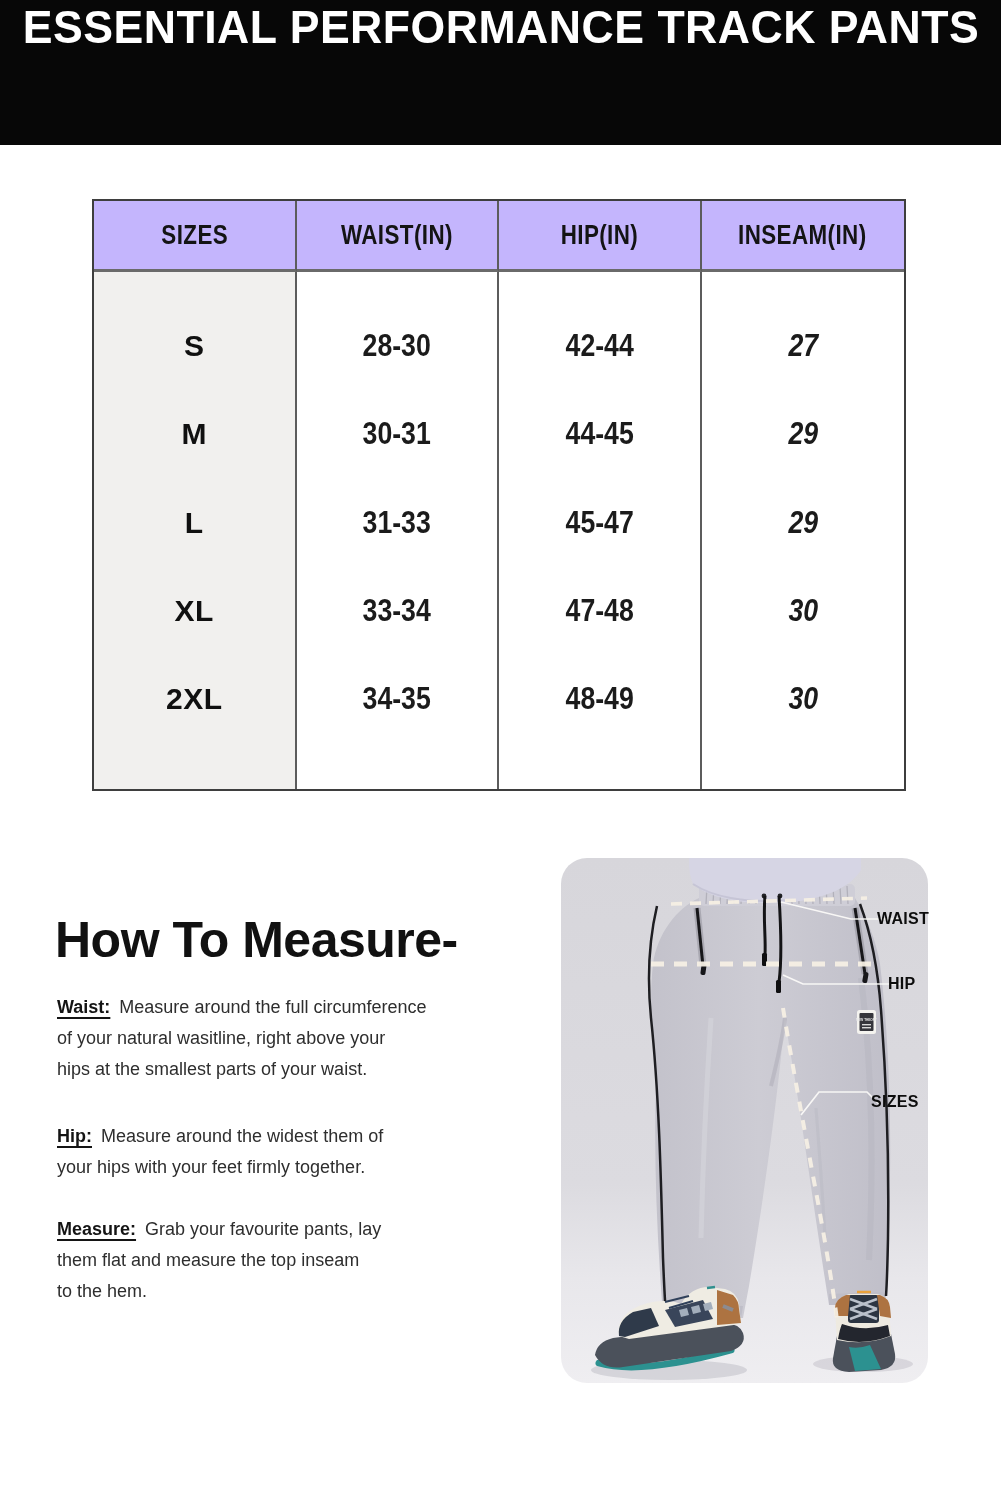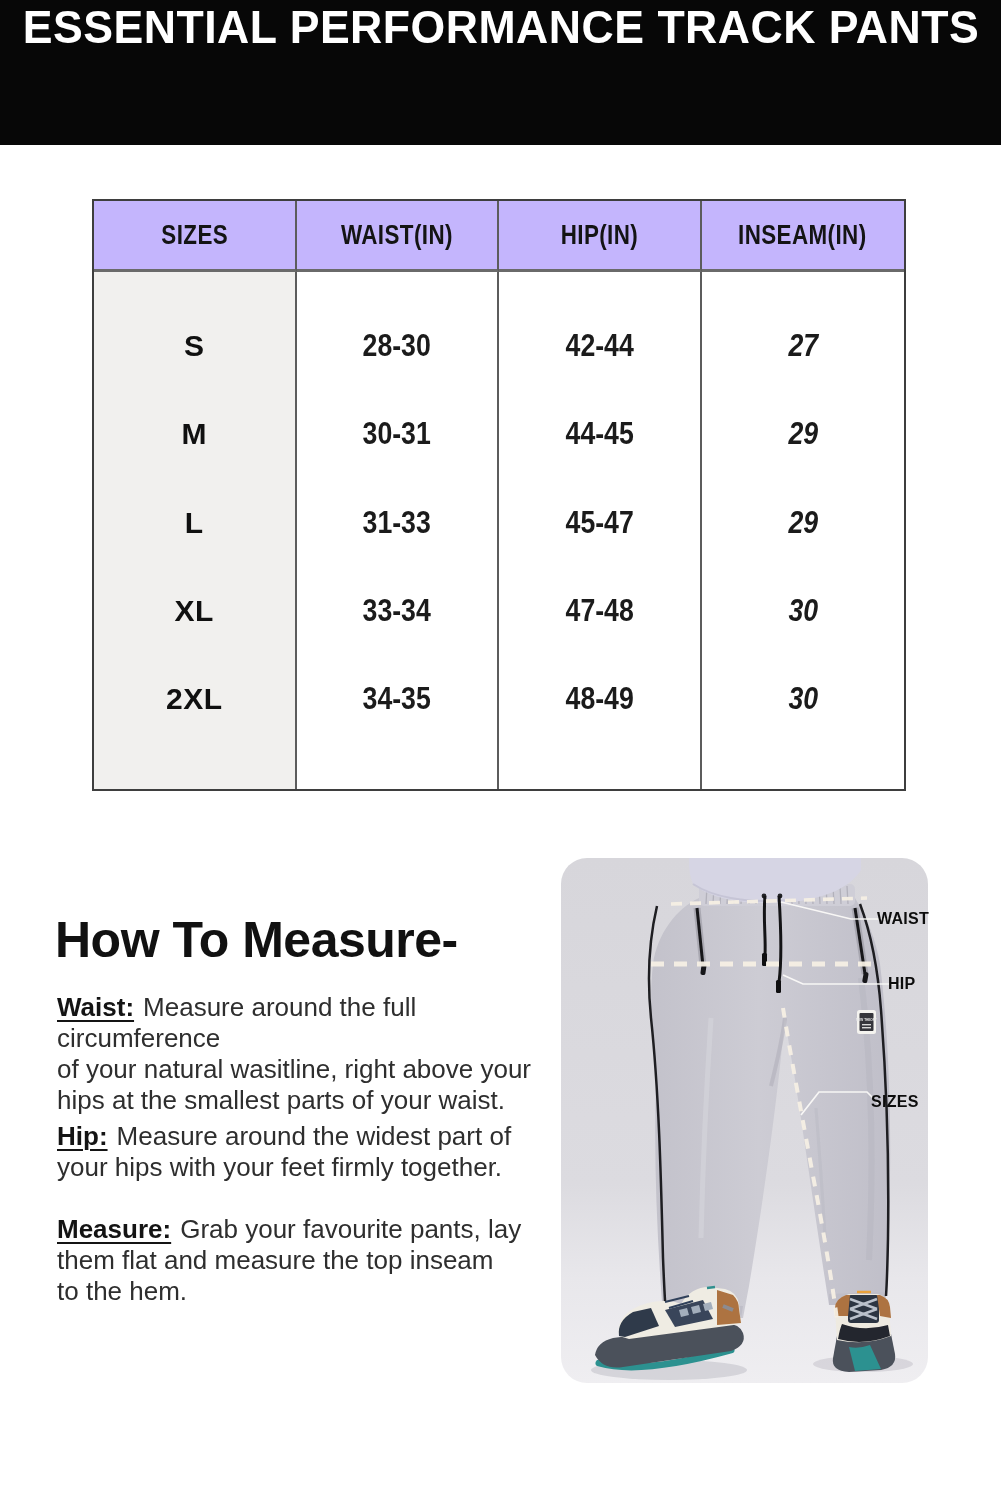--- a/index.html
+++ b/index.html
@@ -25,21 +25,21 @@
   .tb.last{border-right:none;font-style:italic;}
   .tb.sizes{background:#f1f0ee;}
   .cell{flex:1;display:flex;align-items:center;justify-content:center;}
   .v{font-size:31px;font-weight:bold;color:#1b1b1b;display:inline-block;transform:scaleX(.86);
      white-space:nowrap;}
   .sz{font-size:30px;font-weight:bold;color:#101010;letter-spacing:.5px;}
 
   
   .howto-heading{position:absolute;left:55px;top:911px;margin:0;font-size:50px;font-weight:bold;
                  color:#111111;letter-spacing:-.5px;}
-  .m-item{position:absolute;margin:0;width:480px;font-size:26px;line-height:31px;color:#2e2e2e;}
+  .m-item{position:absolute;margin:0;width:480px;font-size:18px;line-height:31px;color:#2e2e2e;}
   .m-item.waist{left:57px;top:992px;}
   .m-item.hip{left:57px;top:1121px;}
   .m-item.inseam{left:57px;top:1214px;}
   .m-label{font-weight:bold;color:#141414;text-decoration:underline;
            text-decoration-thickness:2px;text-underline-offset:4px;margin-right:9px;}
   .m-text{white-space:pre-line;}
 
   
   .photo{position:absolute;left:561px;top:858px;width:367px;height:525px;border-radius:26px;
          overflow:hidden;}
@@ -142,21 +142,21 @@
         </div>
     </div>
   </section>
 
   <h2 class="howto-heading">How To Measure-</h2>
 
   <p class="m-item waist"><span class="m-label">Waist:</span><span class="m-text">Measure around the full circumference
 of your natural wasitline, right above your
 hips at the smallest parts of your waist.</span></p>
 
-  <p class="m-item hip"><span class="m-label">Hip:</span><span class="m-text">Measure around the widest part of
+  <p class="m-item hip"><span class="m-label">Hip:</span><span class="m-text">Measure around the widest them of
 your hips with your feet firmly together.</span></p>
 
   <p class="m-item inseam"><span class="m-label">Measure:</span><span class="m-text">Grab your favourite pants, lay
 them flat and measure the top inseam
 to the hem.</span></p>
 
   <div class="photo">
     <svg width="367" height="525" viewBox="0 0 367 525" xmlns="http://www.w3.org/2000/svg">
       <defs>
         <linearGradient id="bg" x1="0" y1="0" x2="0" y2="1">

